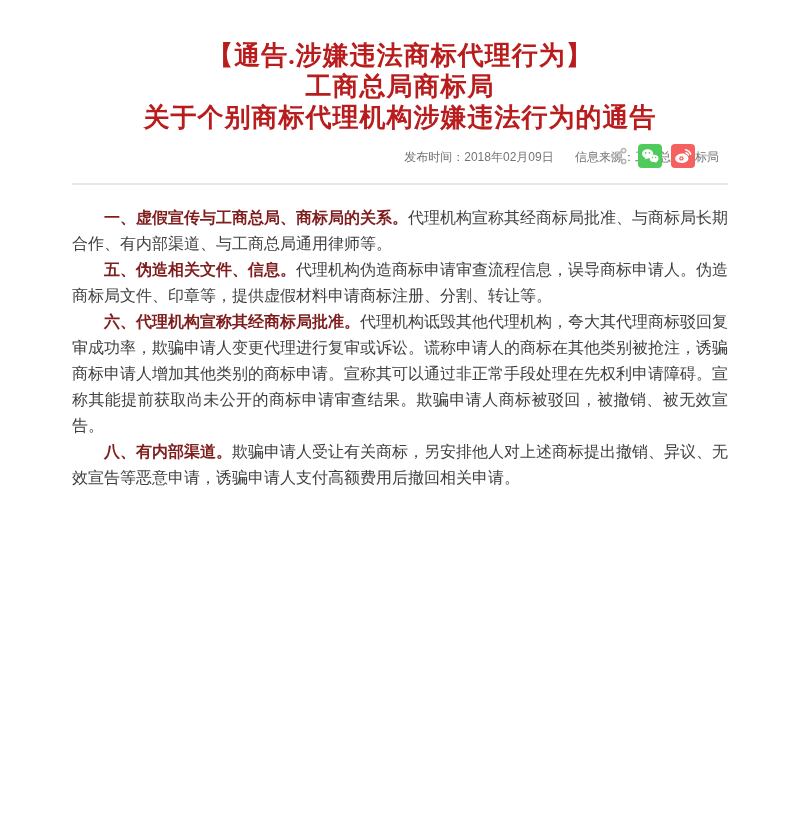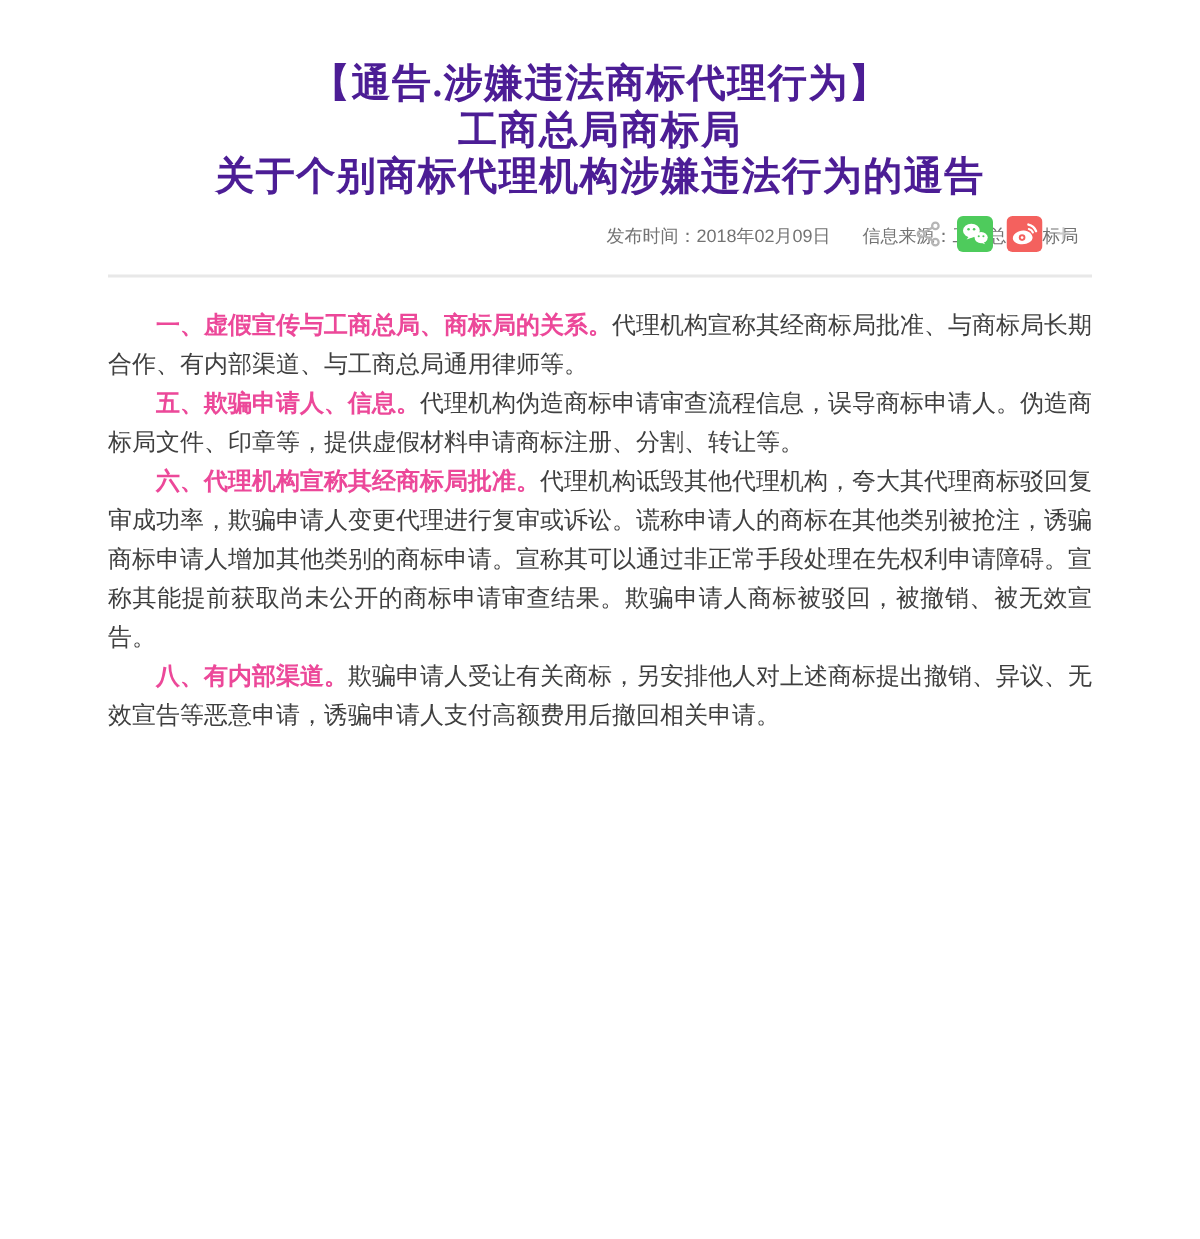--- a/index.html
+++ b/index.html
@@ -6,21 +6,21 @@
   html, body { margin: 0; padding: 0; }
   body {
     width: 800px; height: 826px; overflow: hidden;
     background: #ffffff;
     font-family: "Liberation Serif", "DejaVu Serif", serif;
   }
   .page { width: 656px; margin: 0 auto; padding-top: 40px; }
 
   
   .title { margin: 0; text-align: center; font-size: 26px; font-weight: bold;
-           color: #4c1d95; line-height: 31px; letter-spacing: 1px; }
+           color: #b91c1c; line-height: 31px; letter-spacing: 1px; }
   .title-line { display: block; }
 
   
   .meta-row { position: relative; margin-top: 10px; height: 28px; }
   .meta-text { text-align: right; font-family: "Liberation Sans", "DejaVu Sans", sans-serif;
                font-size: 12px; color: #737373; line-height: 28px; }
   .meta-text .pair { margin: 0 9px; }
   .share-icons { position: absolute; right: 14px; top: 1px; display: flex;
                  align-items: center; gap: 9px; }
   .icon-btn { display: inline-flex; align-items: center; justify-content: center;
@@ -28,21 +28,21 @@
   .icon-btn.share { width: 21px; height: 21px; }
   .plus-btn { font-family: "Liberation Sans", sans-serif; font-size: 17px;
               color: #c9c9c9; line-height: 24px; cursor: pointer; }
 
   .divider { border: none; border-top: 2px solid #e8e8e8; margin: 12px 0 0 0; }
 
   
   .article { margin-top: 20px; font-size: 16px; color: #3f3f3f;
              line-height: 26px; text-align: justify; }
   .article p { margin: 0; text-indent: 2em; }
-  .sec-head { color: #ec4899; font-weight: bold; }
+  .sec-head { color: #7f1d1d; font-weight: bold; }
   .red-underline { border-bottom: 2px solid #e43d3d; padding-bottom: 1px; }
 </style>
 </head>
 <body>
 
 <div class="page">
 
   <h1 class="title">
     <span class="title-line">【通告.涉嫌违法商标代理行为】</span>
     <span class="title-line">工商总局商标局</span>
@@ -93,21 +93,21 @@
 
   <hr class="divider">
 
   <div class="article">
 
     <p><b class="sec-head">一、虚假宣传与工商总局、商标局的关系。</b><span>代理机构宣称其经商标局批准、与商标局长期合作、有内部渠道、与工商总局通用律师等。</span></p>
 
 
 
 
-    <p><b class="sec-head">五、欺骗申请人、信息。</b><span>代理机构伪造商标申请审查流程信息，误导商标申请人。伪造商标局文件、印章等，提供虚假材料申请商标注册、分割、转让等。</span></p>
+    <p><b class="sec-head">五、伪造相关文件、信息。</b><span>代理机构伪造商标申请审查流程信息，误导商标申请人。伪造商标局文件、印章等，提供虚假材料申请商标注册、分割、转让等。</span></p>
 
     <p><b class="sec-head">六、代理机构宣称其经商标局批准。</b><span>代理机构诋毁其他代理机构，夸大其代理商标驳回复审成功率，欺骗申请人变更代理进行复审或诉讼。谎称申请人的商标在其他类别被抢注，诱骗商标申请人增加其他类别的商标申请。宣称其可以通过非正常手段处理在先权利申请障碍。宣称其能提前获取尚未公开的商标申请审查结果。欺骗申请人商标被驳回，被撤销、被无效宣告。</span></p>
 
 
     <p><b class="sec-head">八、有内部渠道。</b><span>欺骗申请人受让有关商标，另安排他人对上述商标提出撤销、异议、无效宣告等恶意申请，诱骗申请人支付高额费用后撤回相关申请。</span></p>
 
   </div>
 
 </div>
 

